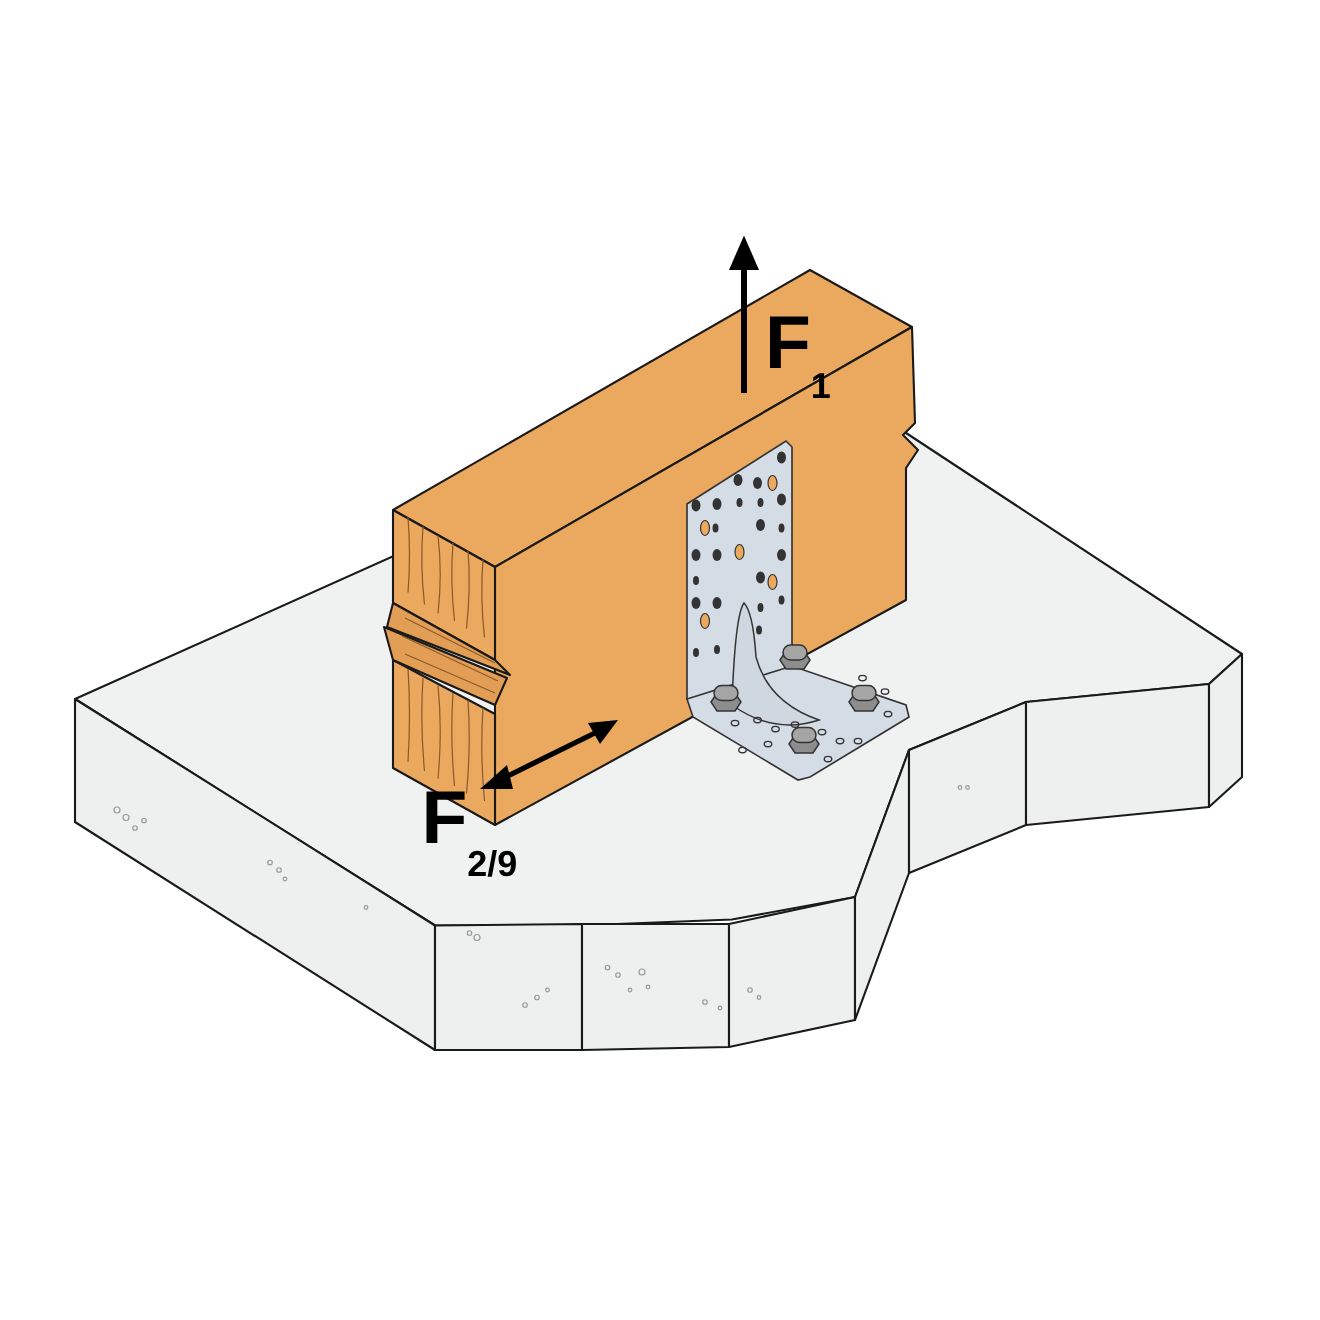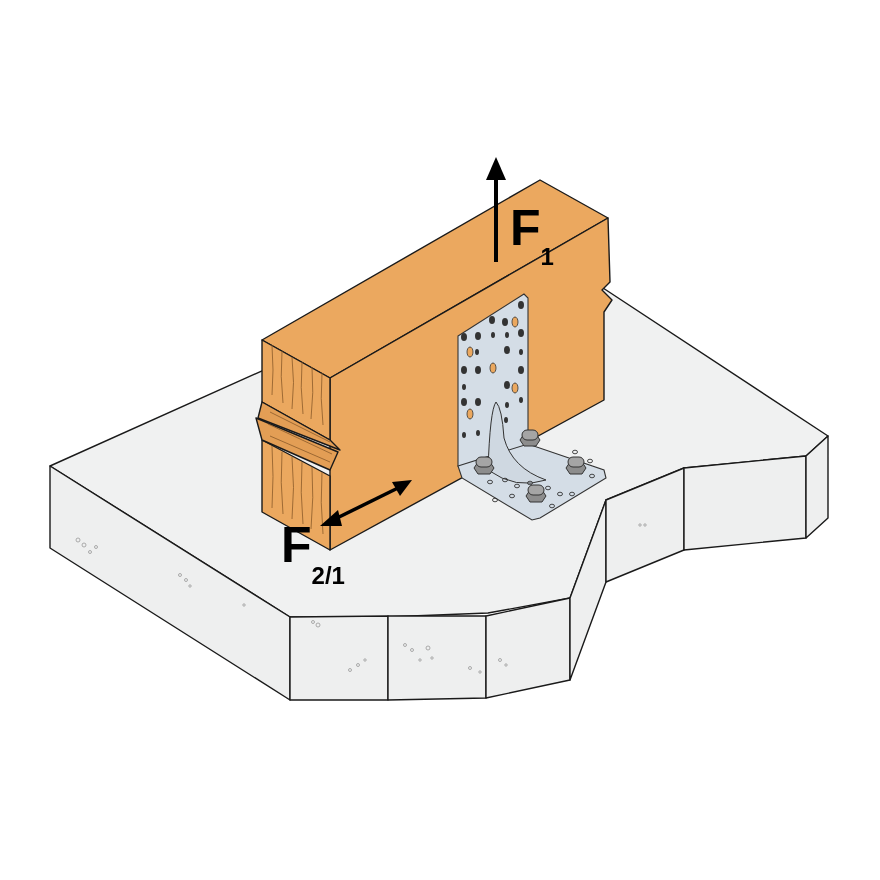--- a/index.html
+++ b/index.html
@@ -170,15 +170,15 @@
     <line x1="333" y1="520" x2="402" y2="486" stroke="#000" stroke-width="3.5"></line>
     <polygon points="320,526 338,510 342,526" fill="#000"></polygon>
     <polygon points="412,480 392,482 400,496" fill="#000"></polygon>
   </g>
 </svg>
 
 <div class="lbl" style="left:510px;top:203px;">
   <span class="lbl-big">F</span><span class="lbl-sub" style="position:relative;top:20px;">1</span>
 </div>
 <div class="lbl" style="left:281px;top:520px;">
-  <span class="lbl-big">F</span><span class="lbl-sub" style="position:relative;top:22px;">2/1</span>
+  <span class="lbl-big">F</span><span class="lbl-sub" style="position:relative;top:22px;">2/9</span>
 </div>
 </div>
 
 </body></html>

